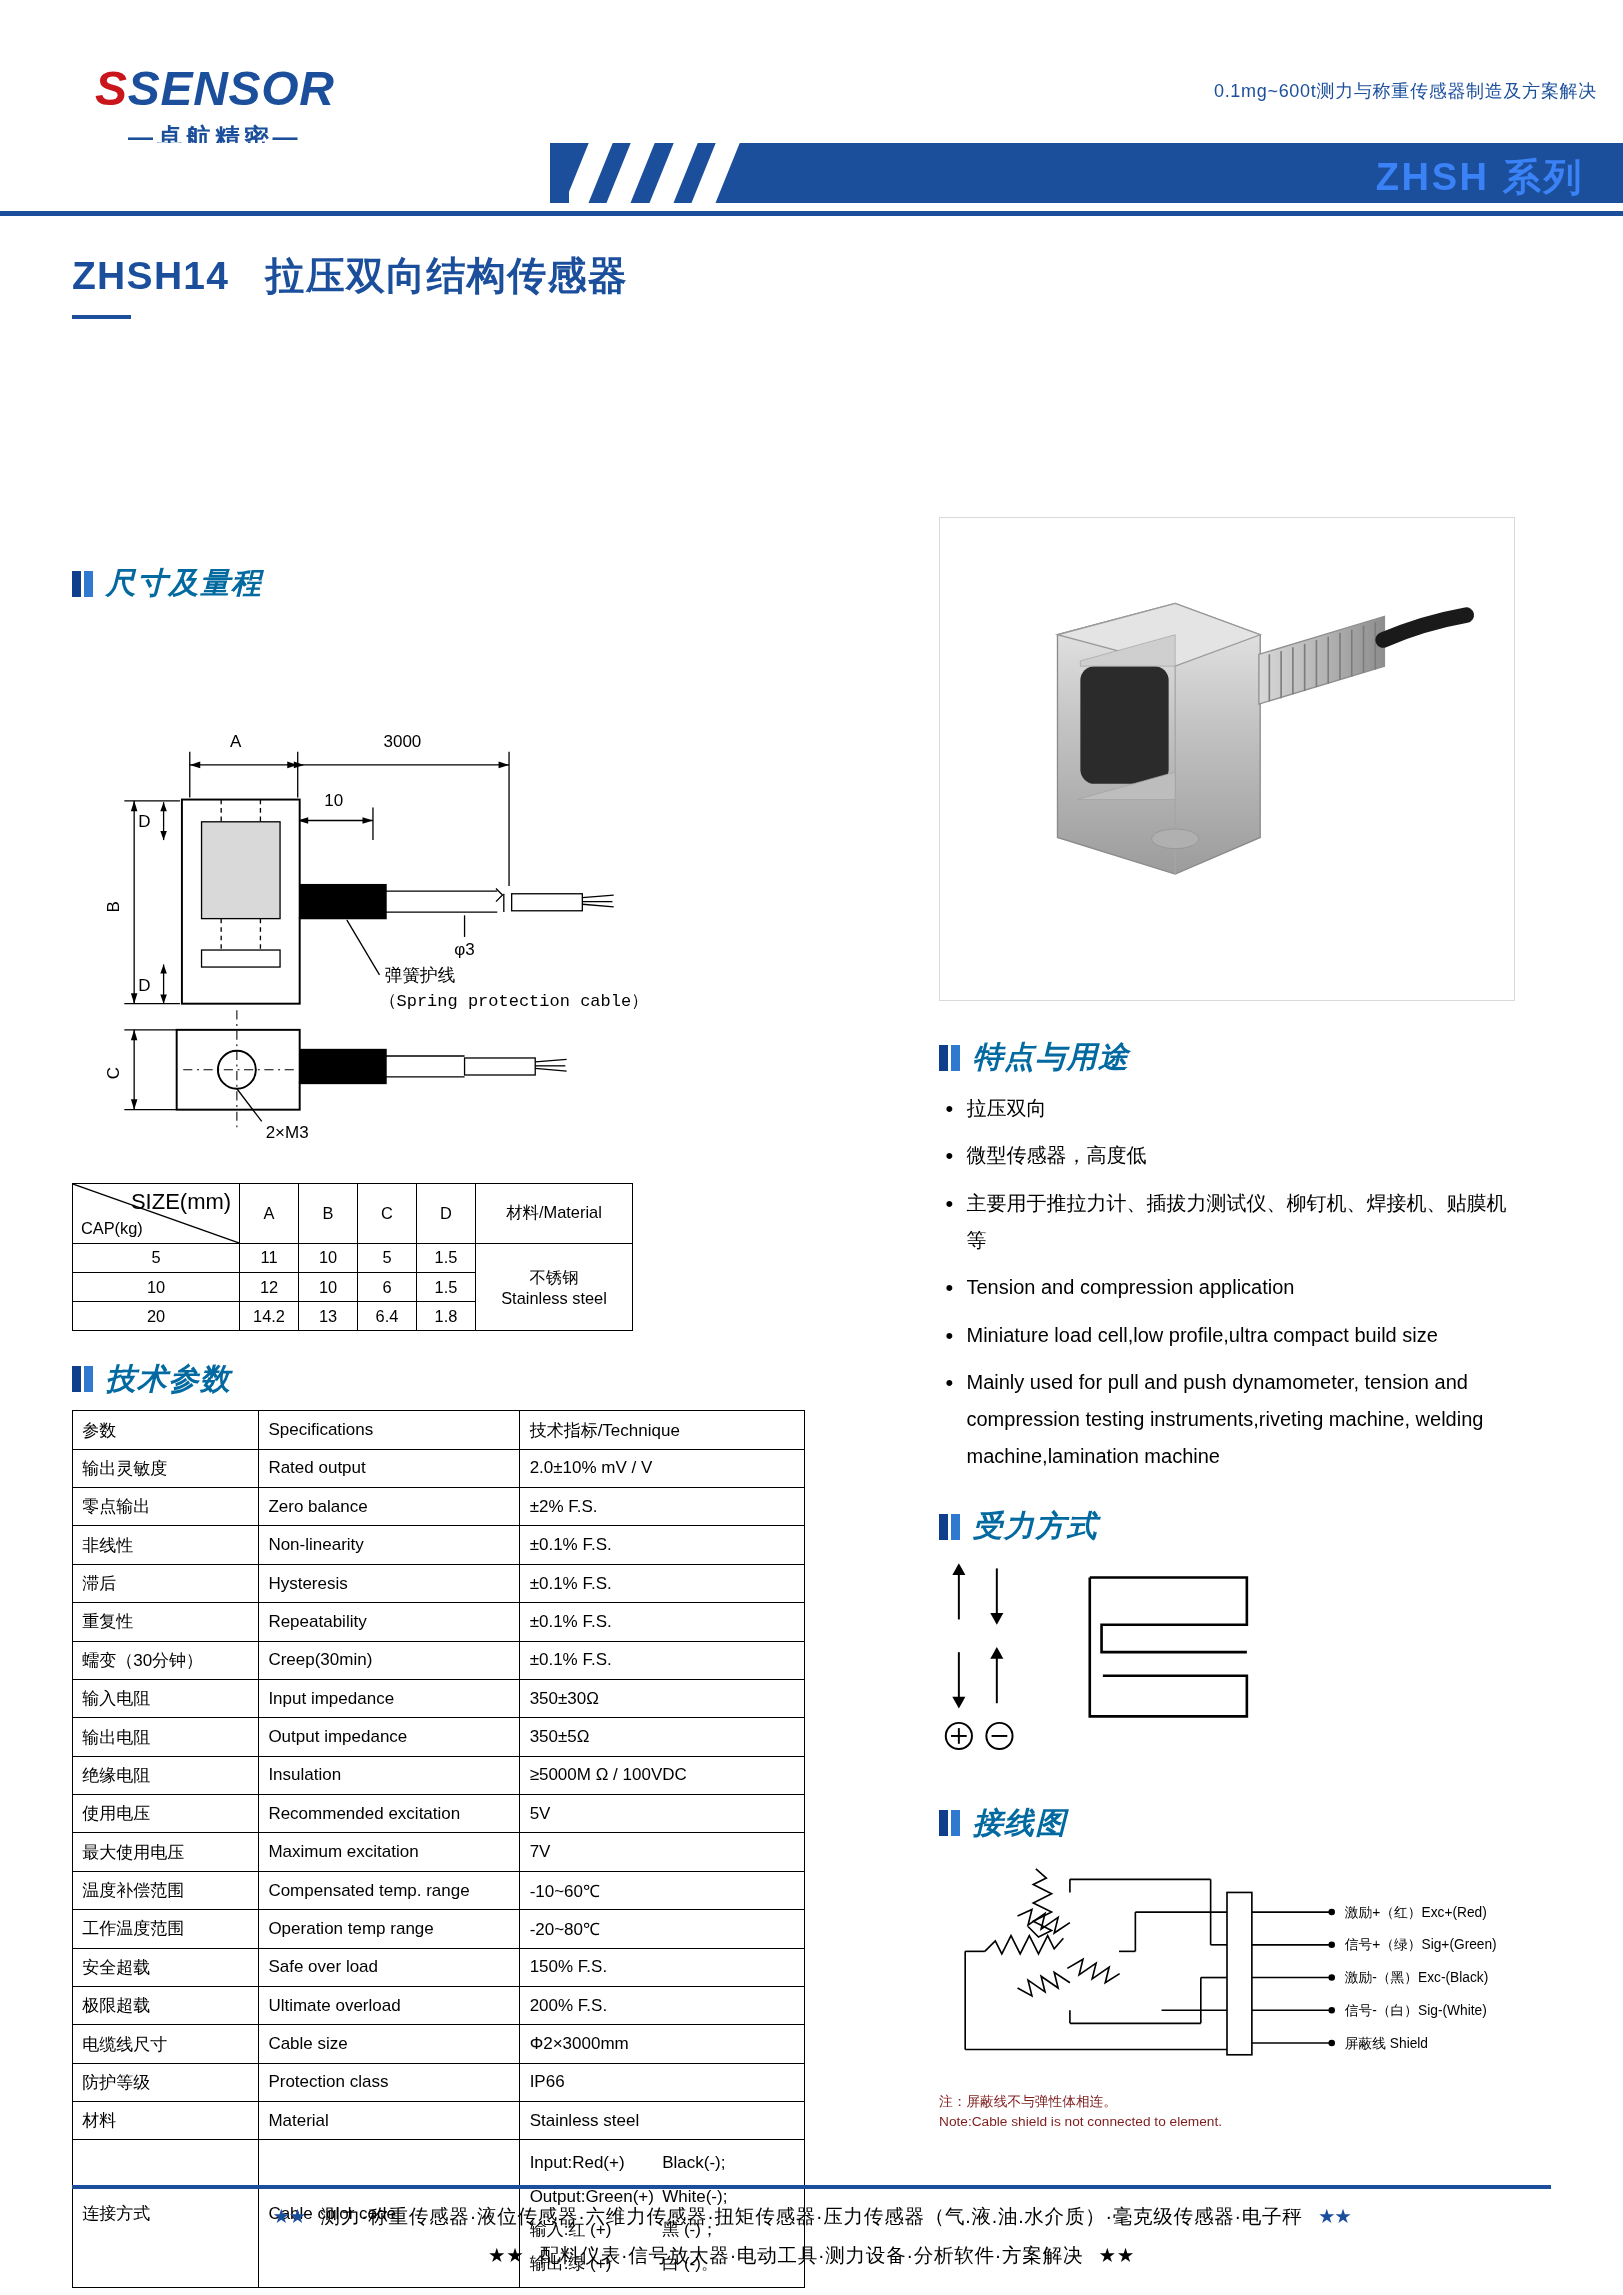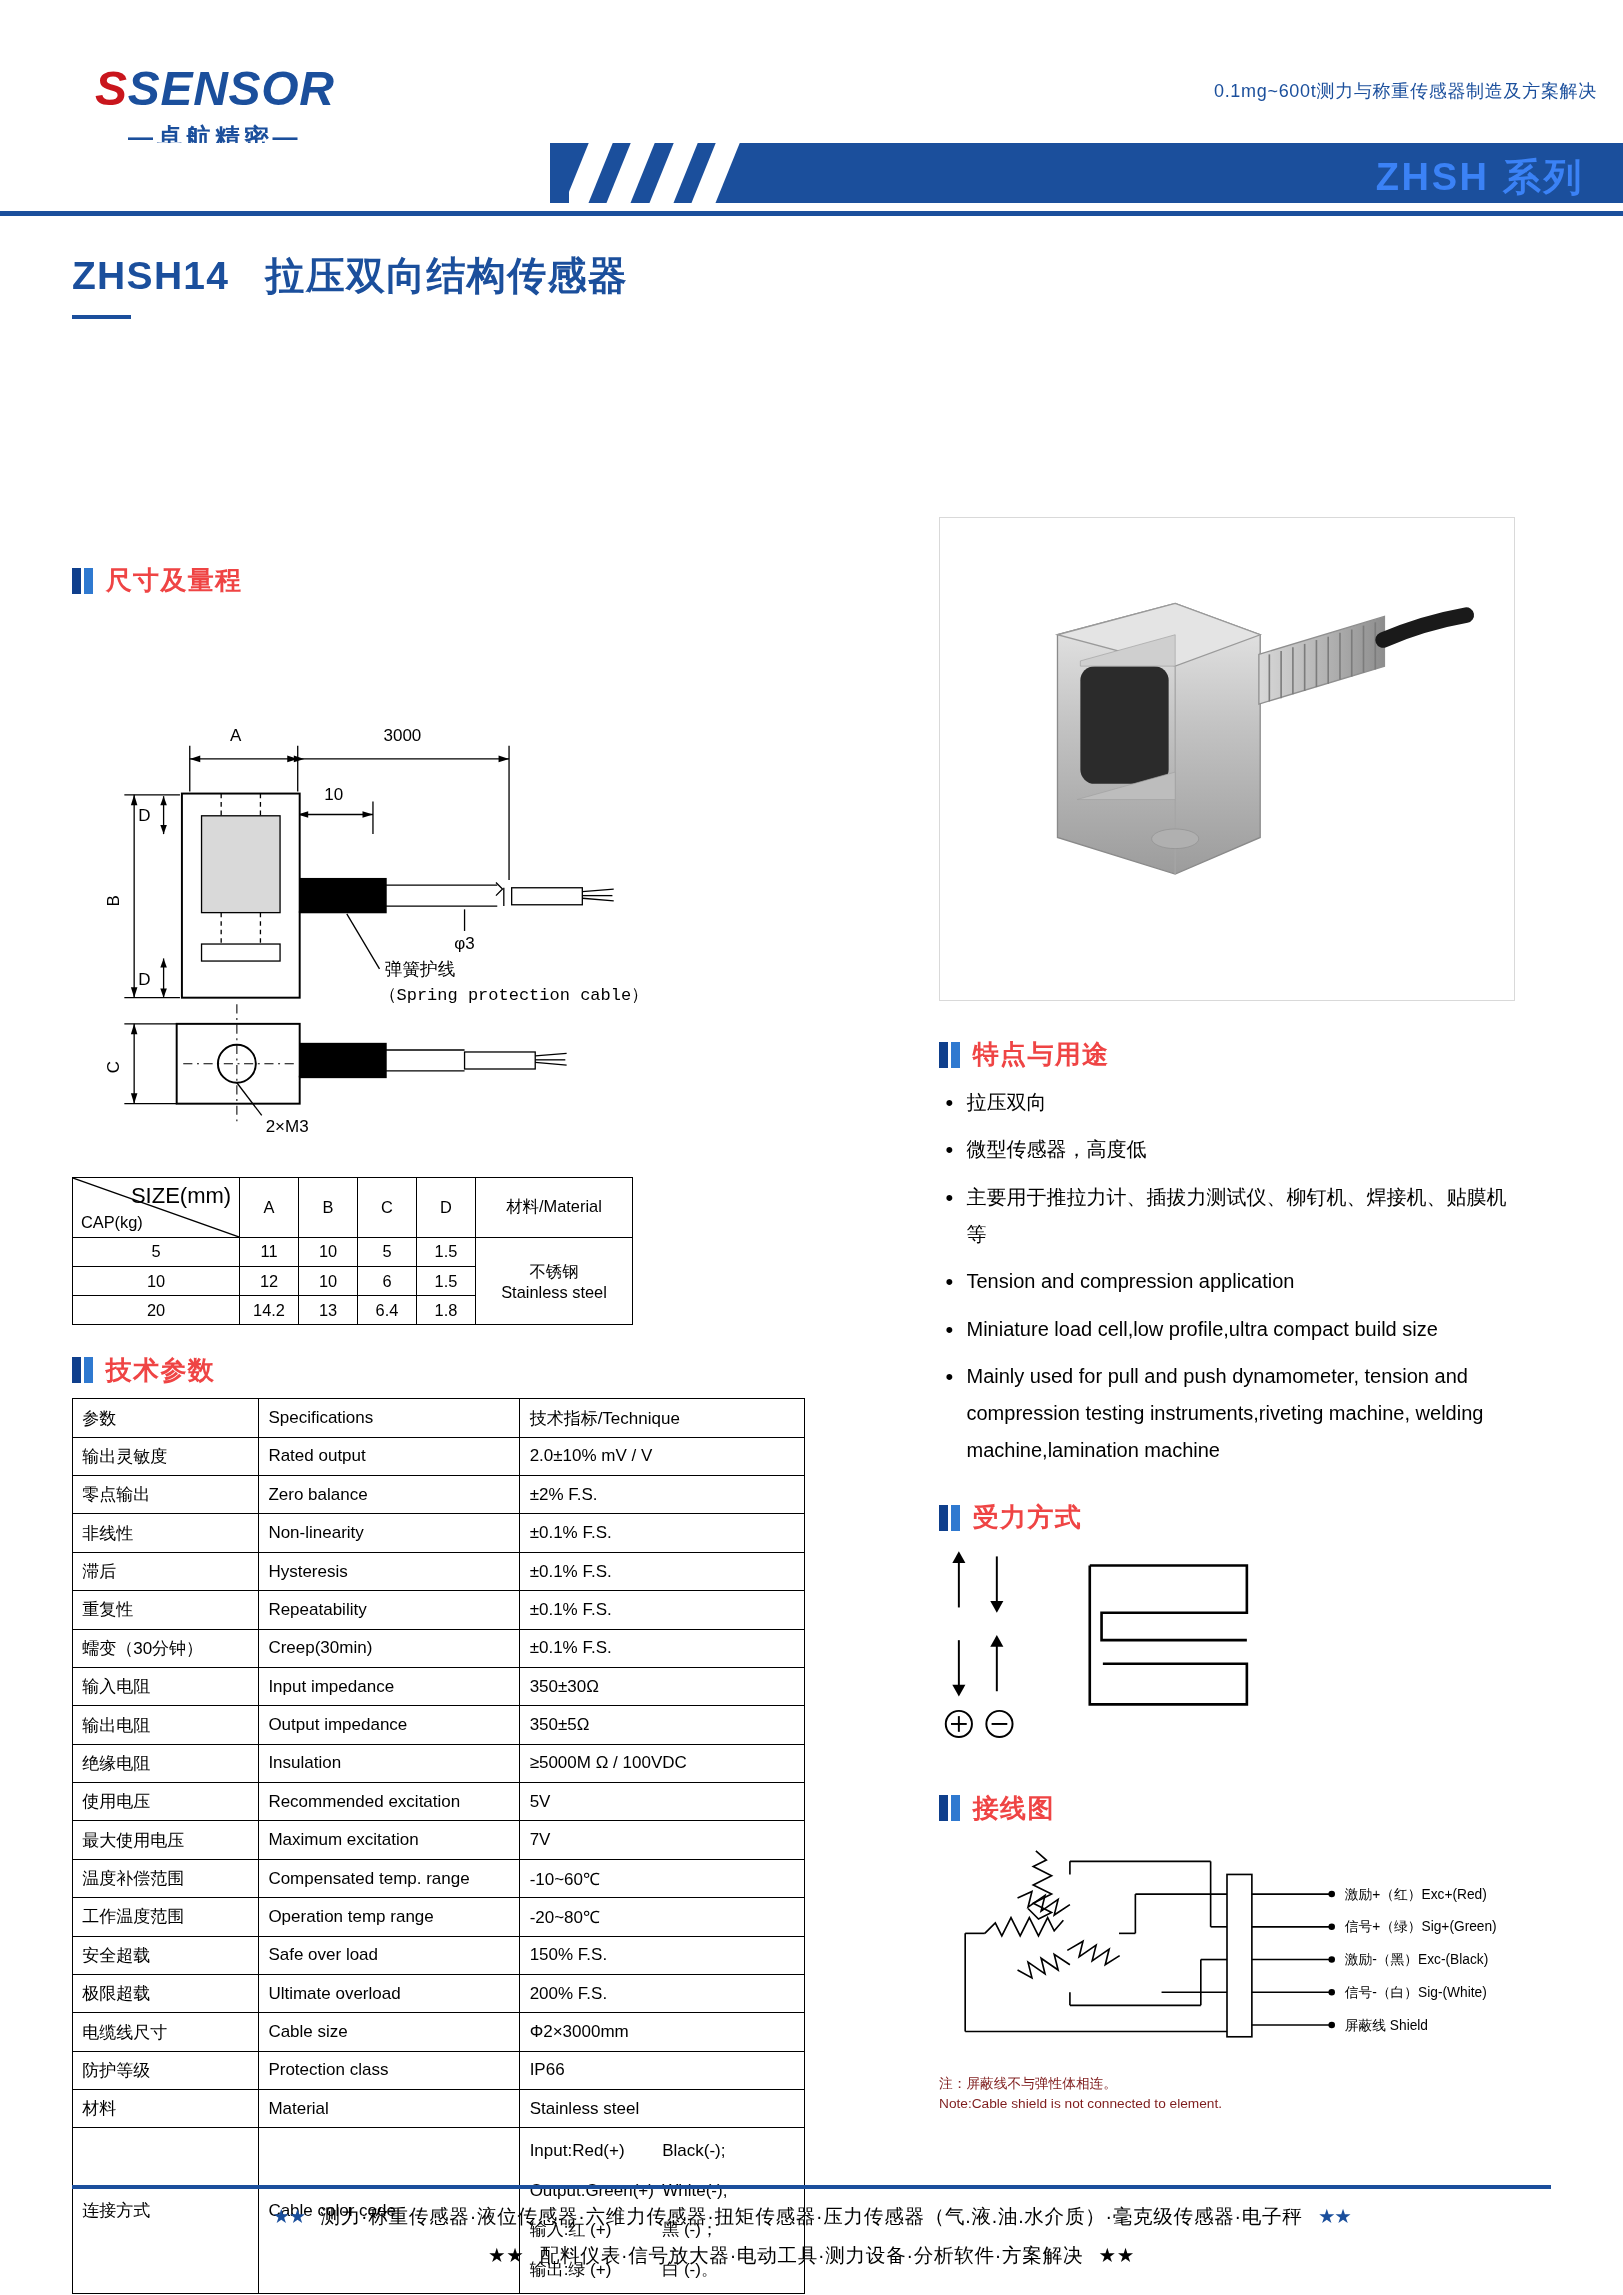--- a/index.html
+++ b/index.html
@@ -57,21 +57,21 @@
     margin-top:46px;
     font-size:39px; font-weight:bold; color:#1b4f9c; letter-spacing:1.3px;
   }
   .model-title .num { margin-right:36px; }
   .model-underline { width:59px; height:4.6px; background:#1b4f9c; margin-top:11.8px; }
 
   .sec-head { display:flex; align-items:center; margin:0 0 6.5px 0; }
   .sec-head .mk { display:inline-block; width:22px; height:26px; margin-right:11.8px; position:relative; }
   .sec-head .mk::before { content:""; position:absolute; left:0; top:0; width:8.5px; height:26px; background:#0f3f8c; }
   .sec-head .mk::after { content:""; position:absolute; left:12.4px; top:0; width:8.5px; height:26px; background:#2f79d0; }
-  .sec-head .t { font-size:26px; font-weight:bold; color:#ef4444; letter-spacing:1.3px; }
+  .sec-head .t { font-size:30px; font-weight:bold; color:#0369a1; letter-spacing:1.3px;font-style:italic; }
 
   .left-col { position:absolute; left:72px; top:314px; width:844px; }
   .right-col { position:absolute; left:939px; top:268px; width:576px; }
 
   
   .drawing { position:relative; width:844px; height:550px; margin-top:19.6px; }
   .drawing svg { position:absolute; left:0; top:0; }
 
   
   .size-table { margin-top:9.2px; border-collapse:collapse; font-size:16.4px; }
@@ -83,21 +83,21 @@
 
   
   .tech-head { margin-top:27.5px; }
   .tech-table { margin-top:10.5px; border-collapse:collapse; width:733px; font-size:17px; }
   .tech-table td { border:1.3px solid #000; padding:7.2px 9.2px; vertical-align:middle; }
   .tech-table td.c1 { width:187px; }
   .tech-table td.c2 { width:262px; }
   .tech-table td.c3 { width:285px; }
   .cable-cell { line-height:1.45; }
   .cable-row td { padding-top:10.5px; padding-bottom:10.5px; }
-  .cable-grid { display:grid; grid-template-columns: 1fr 1fr; row-gap:15px; }
+  .cable-grid { display:grid; grid-template-columns: 1fr 1fr; row-gap:9px; }
 
   
   .photo-box {
     width:576px; height:484px; border:1.3px solid #d9d9d9; background:#fff;
     display:flex; align-items:center; justify-content:center; overflow:hidden;
   }
   .feat-head { margin-top:36px; }
   .feat-list { margin:11.8px 0 0 0; padding:0; list-style:none; font-size:20px; line-height:1.85; }
   .feat-list li { position:relative; padding-left:27.5px; margin-bottom:10.5px; }
   .feat-list li::before { content:"•"; position:absolute; left:6.5px; top:-1.3px; font-size:22px; }

